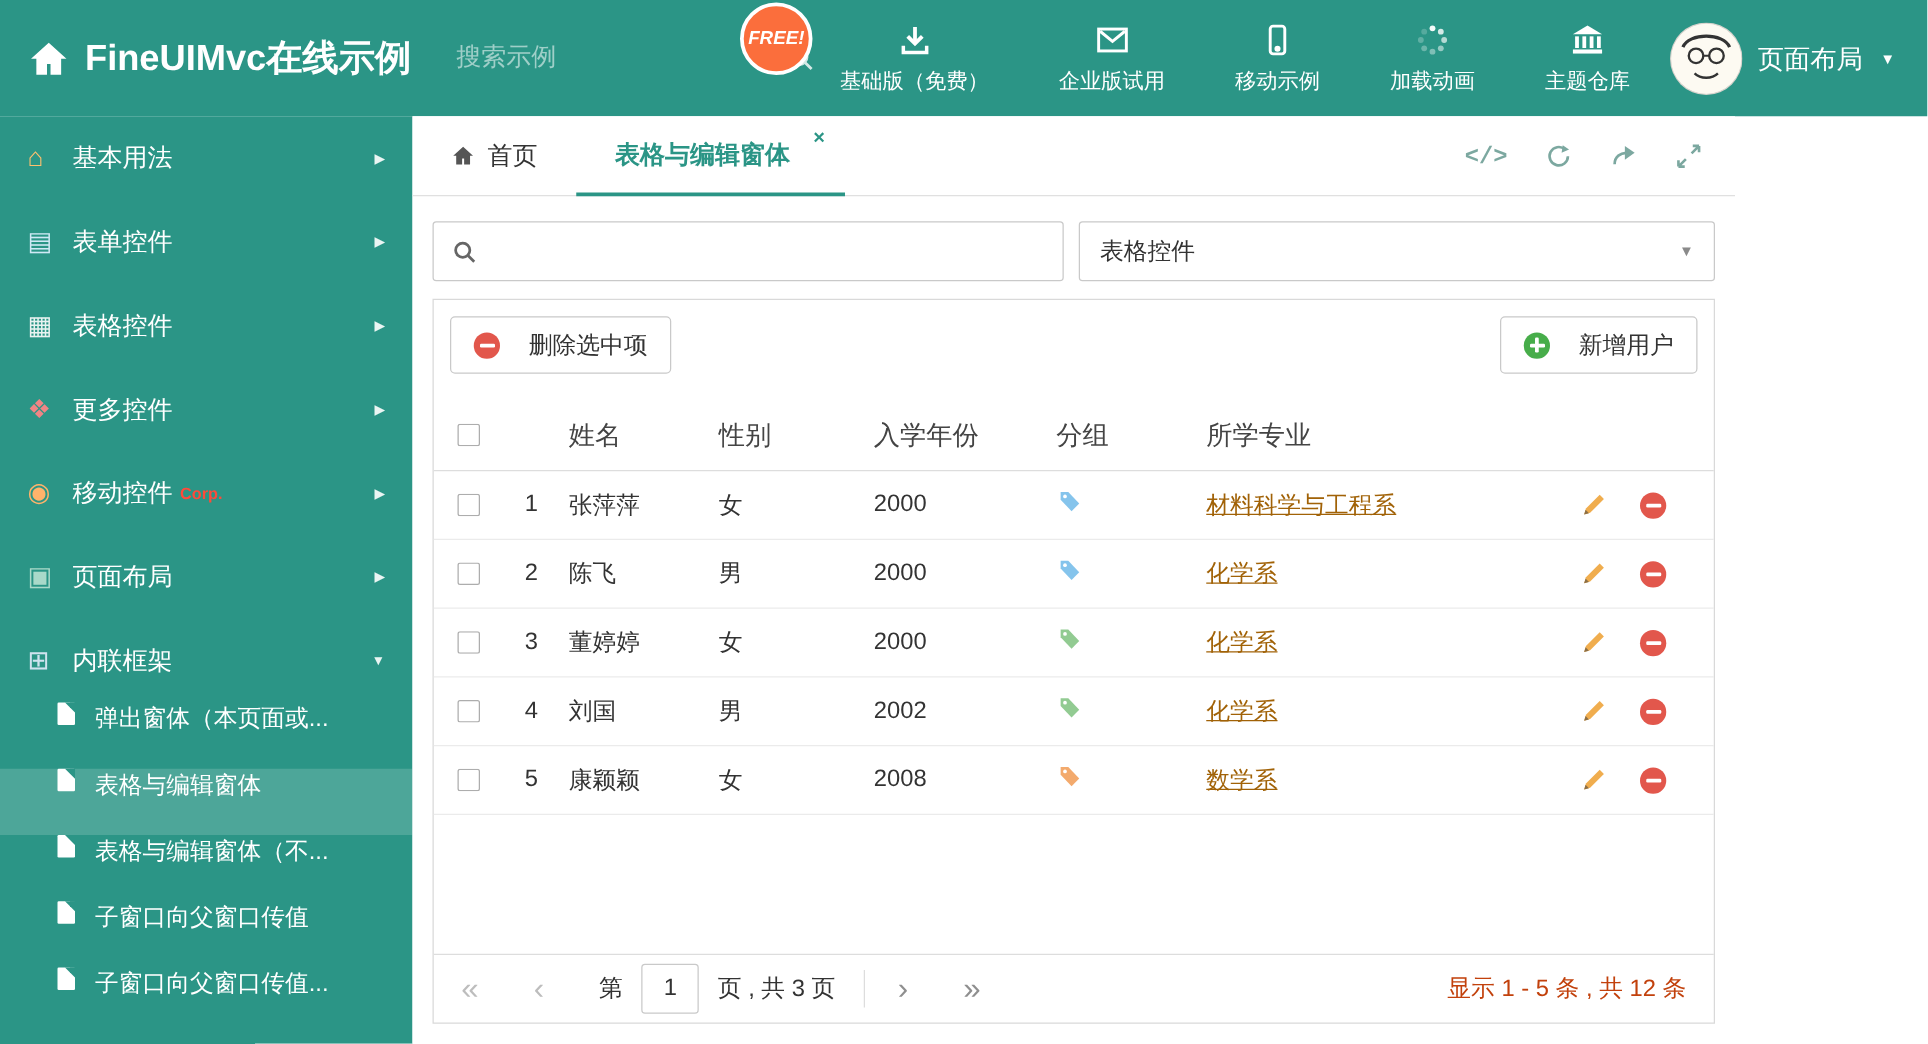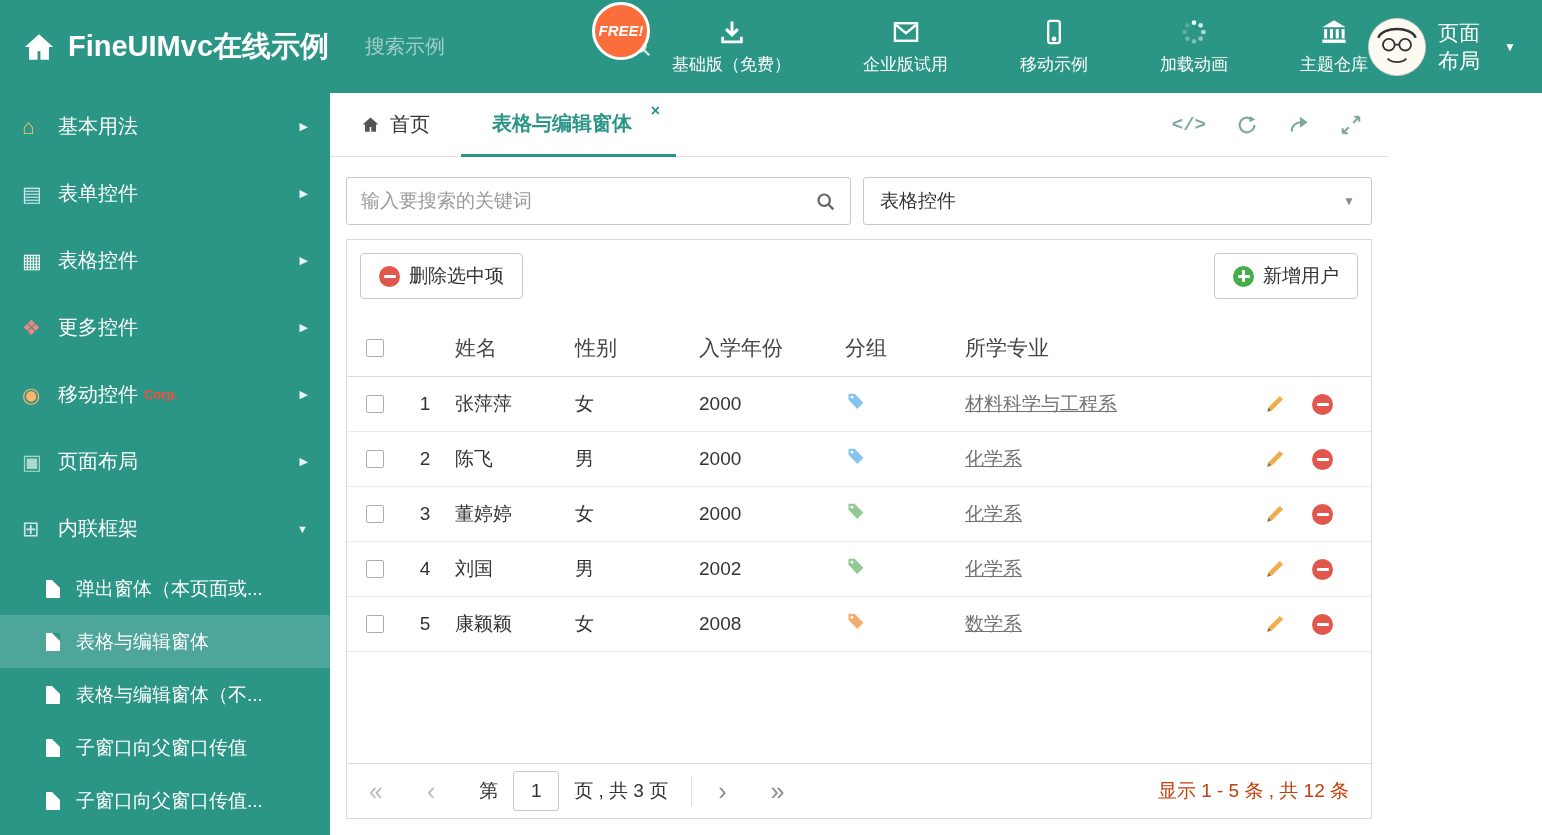--- a/index.html
+++ b/index.html
@@ -8,39 +8,39 @@
   #app { position:relative; width:1388px; height:835px; }
 
   
   .header { position:absolute; top:0; left:0; width:1542px; height:93px; background:#2b9586; display:flex; align-items:center; color:#fff; }
   .header .home-ic { margin-left:22px; width:34px; height:34px; flex:none; }
   .app-title { font-size:29px; font-weight:bold; margin-left:12px; white-space:nowrap; }
   .hdr-search { display:flex; align-items:center; margin-left:36px; width:215px; }
   .hdr-search input { flex:1; background:transparent; border:none; outline:none; color:rgba(255,255,255,.85); font-size:20px; font-family:inherit; }
   .hdr-search input::placeholder { color:rgba(255,255,255,.55); }
   .hdr-search svg { width:22px; height:22px; opacity:.8; flex:none; }
-  .hdr-nav { display:flex; margin-left:92px; gap:72px; align-items:flex-end; }
+  .hdr-nav { display:flex; margin-left:92px; gap:56px; align-items:flex-end; }
   .nav-item { display:flex; flex-direction:column; align-items:center; gap:7px; cursor:pointer; position:relative; }
   .nav-item svg { width:28px; height:28px; }
   .nav-item .nav-label { font-size:17px; white-space:nowrap; }
   .free-badge { position:absolute; left:-80px; top:-16px; width:58px; height:58px; border-radius:50%; background:currentColor; border:3px solid #fff; display:flex; align-items:center; justify-content:center; }
   .free-badge span { color:#fff; font-size:15px; font-weight:bold; font-style:italic; }
   .hdr-user { margin-left:auto; margin-right:26px; display:flex; align-items:center; gap:12px; cursor:pointer; }
   .avatar { width:58px; height:58px; border-radius:50%; background:#fdfaf2; overflow:hidden; flex:none; border:1px solid rgba(0,0,0,.15); }
   .avatar svg { width:100%; height:100%; }
   .user-name { font-size:21px; }
   .user-caret { font-size:12px; margin-left:2px; }
 
   
   .sidebar { position:absolute; top:93px; left:0; width:330px; bottom:0; background:#2b9586; color:#fff; overflow:hidden; }
   .side-item { height:67px; display:flex; align-items:center; padding:0 22px; font-size:20px; cursor:pointer; }
   .side-item .s-ic { width:36px; font-size:21px; flex:none; }
   .side-item .chev { margin-left:auto; font-size:11px; color:rgba(255,255,255,.9); }
   .corp { color:#ff4a3a; font-size:13px; font-weight:bold; margin-left:6px; }
-  .sub-item { height:53px; display:flex; align-items:center; padding-left:46px; font-size:19px; cursor:pointer; }
+  .sub-item { height:53px; display:flex; padding-left:46px; font-size:19px; cursor:pointer; }
   .sub-item.active { background:rgba(255,255,255,.16); }
   .file-icon { width:14px; height:18px; background:#fff; border-radius:1px; position:relative; margin-right:16px; flex:none; }
   .file-icon::before { content:''; position:absolute; top:0; right:0; border:4px solid; border-color:#2b9586 #2b9586 transparent transparent; }
 
   
   .main { position:absolute; top:93px; left:330px; right:0; bottom:0; background:#fff; display:flex; flex-direction:column; }
   .tabbar { height:64px; border-bottom:1px solid #e0e0e0; display:flex; align-items:stretch; flex:none; }
   .tab { display:flex; align-items:center; gap:10px; padding:0 31px; font-size:20px; color:#333; cursor:pointer; }
   .tab .tab-home-ic { width:19px; height:19px; }
   .tab.active { color:#2b9586; font-weight:bold; border-bottom:3px solid #2b9586; margin-bottom:-1px; position:relative; padding-right:44px; }
@@ -53,35 +53,35 @@
   .search-row { display:flex; gap:12px; height:48px; flex:none; margin-bottom:14px; }
   .search-box { flex:1; border:1px solid #c9c9c9; border-radius:3px; display:flex; align-items:center; padding:0 14px; }
   .search-box input { flex:1; border:none; outline:none; font-size:19px; color:#555; font-family:inherit; }
   .search-box input::placeholder { color:#9a9a9a; }
   .search-box svg { width:21px; height:21px; color:#666; flex:none; }
   .filter-box { flex:1; border:1px solid #c9c9c9; border-radius:3px; display:flex; align-items:center; justify-content:space-between; padding:0 16px; font-size:19px; color:#333; cursor:pointer; }
   .filter-caret { color:#8a8a8a; font-size:12px; }
 
   .panel { flex:1; border:1px solid #d9d9d9; display:flex; flex-direction:column; min-height:0; }
   .toolbar { padding:13px 13px 20px; display:flex; justify-content:space-between; flex:none; }
-  .btn { height:46px; border:1px solid #c9c9c9; border-radius:4px; background:#fff; display:inline-flex; align-items:center; gap:9px; padding:0 18px; font-size:19px; color:#333; cursor:pointer; font-family:inherit; }
+  .btn { height:46px; border:1px solid #c9c9c9; border-radius:4px; background:#fff; display:inline-flex; align-items:center; gap:23px; padding:0 18px; font-size:19px; color:#333; cursor:pointer; font-family:inherit; }
   .circle-ic { width:21px; height:21px; border-radius:50%; background:currentColor; position:relative; display:inline-block; flex:none; }
   .circle-ic::after { content:''; position:absolute; left:4.5px; top:9px; width:12px; height:3px; background:#fff; border-radius:1px; }
   .circle-ic.plus::before { content:''; position:absolute; left:9px; top:4.5px; width:3px; height:12px; background:#fff; border-radius:1px; }
 
   .thead,.trow { display:grid; grid-template-columns:56px 44px 120px 124px 146px 120px 1fr 130px; align-items:center; flex:none; }
   .thead { height:58px; border-bottom:1px solid #ddd; font-size:21px; color:#444; }
   .trow { height:55px; border-bottom:1px solid #ebebeb; font-size:19px; color:#333; }
   .td,.th { padding-left:8px; white-space:nowrap; overflow:hidden; }
   .td-cb { display:flex; justify-content:center; padding-left:0; }
   .cb { width:18px; height:18px; border:1px solid #adadad; border-radius:2px; background:#fff; display:inline-block; cursor:pointer; }
   .td-num { text-align:center; padding-left:0; }
   .tag-icon { display:inline-block; width:21px; height:21px; }
   .tag-icon svg { width:100%; height:100%; }
-  .grid-link { color:#737373; text-decoration:underline; cursor:pointer; }
+  .grid-link { color:#a16207; text-decoration:underline; cursor:pointer; }
   .td-actions { display:flex; justify-content:flex-end; align-items:center; gap:26px; padding-right:38px; }
   .pencil { width:23px; height:23px; display:inline-block; cursor:pointer; }
   .pencil svg { width:100%; height:100%; }
   .spacer { flex:1; }
 
   .pager { border-top:1px solid #ddd; height:55px; display:flex; align-items:center; padding:0 22px; font-size:19px; flex:none; }
   .pg-btn { font-size:25px; color:#8f8f8f; cursor:pointer; margin-right:44px; line-height:1; }
   .pg-btn.dim { color:#bdbdbd; }
   .pg-label { margin-right:15px; color:#333; }
   .pg-input { width:46px; height:40px; border:1px solid #c9c9c9; border-radius:3px; text-align:center; font-size:19px; color:#333; margin-right:15px; font-family:inherit; outline:none; }
@@ -261,21 +261,20 @@
         <svg viewBox="0 0 24 24">
             <path d="M9.5 14.5 3 21M3 21v-5.5M3 21h5.5M14.5 9.5 21 3M21 3v5.5M21 3h-5.5" fill="none" stroke="currentColor" stroke-width="2.3"></path>
           </svg>
       </div>
     </div>
 
     <div class="content">
 
       <div class="search-row">
         <div class="search-box">
-          <input placeholder="输入要搜索的关键词" style="">
           <svg viewBox="0 0 24 24" fill="none" stroke="currentColor" stroke-width="2.5">
               <circle cx="10.5" cy="10.5" r="6.5"></circle>
               <path d="M15.5 15.5 21 21"></path>
             </svg>
         </div>
         <div class="filter-box">
           <span>表格控件</span>
           <span class="filter-caret">▼</span>
         </div>
       </div>

